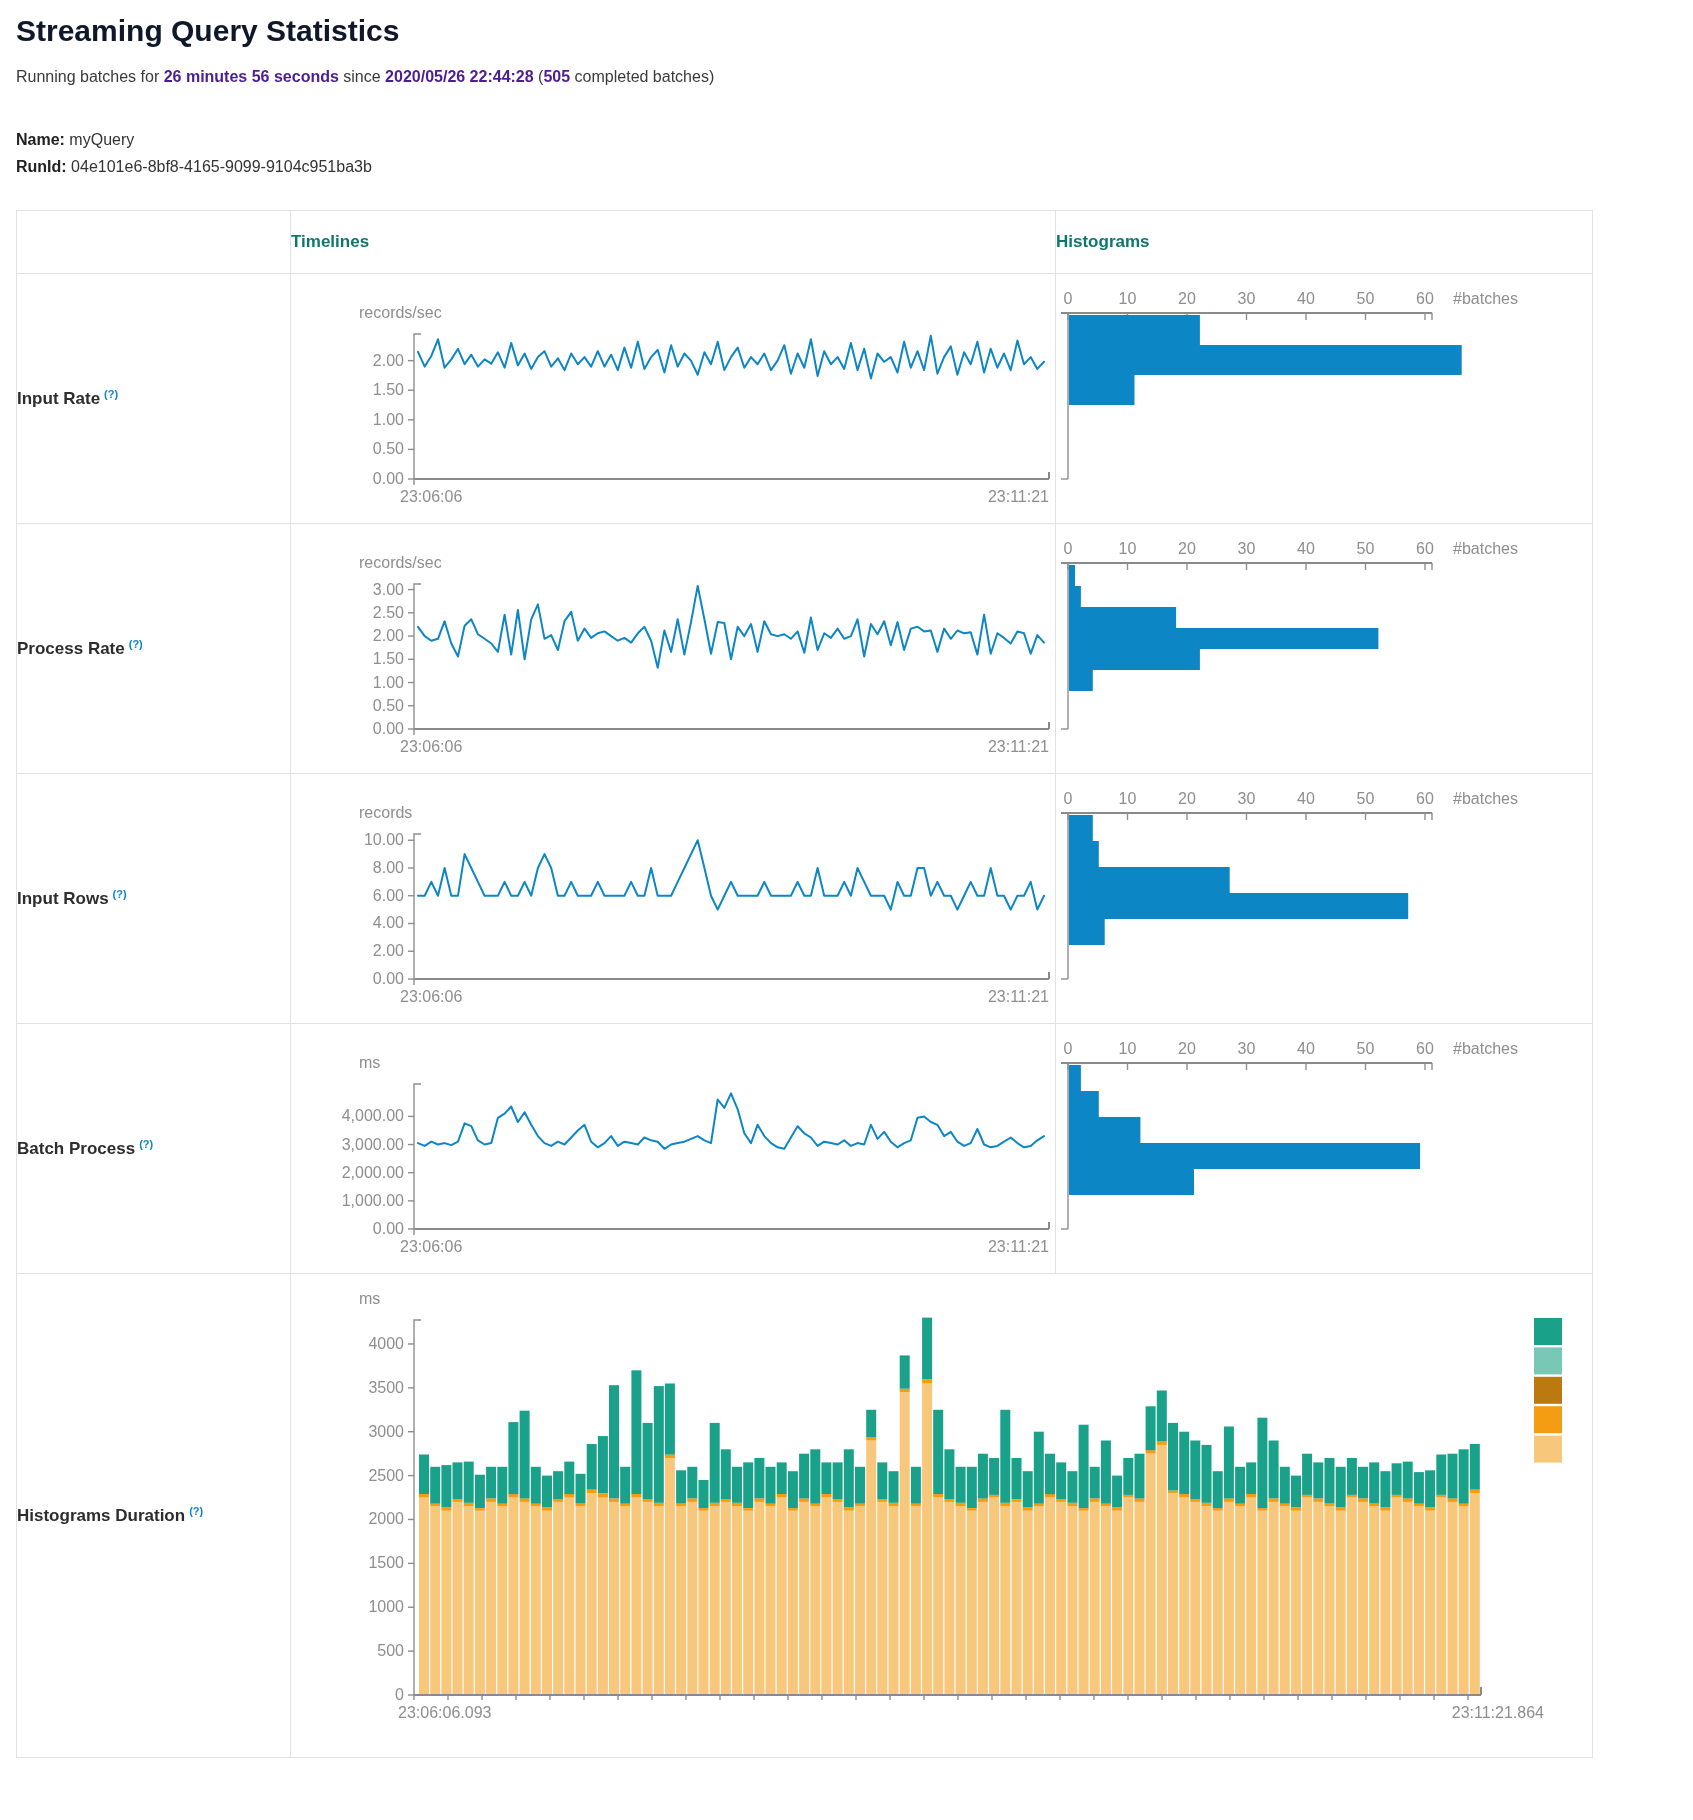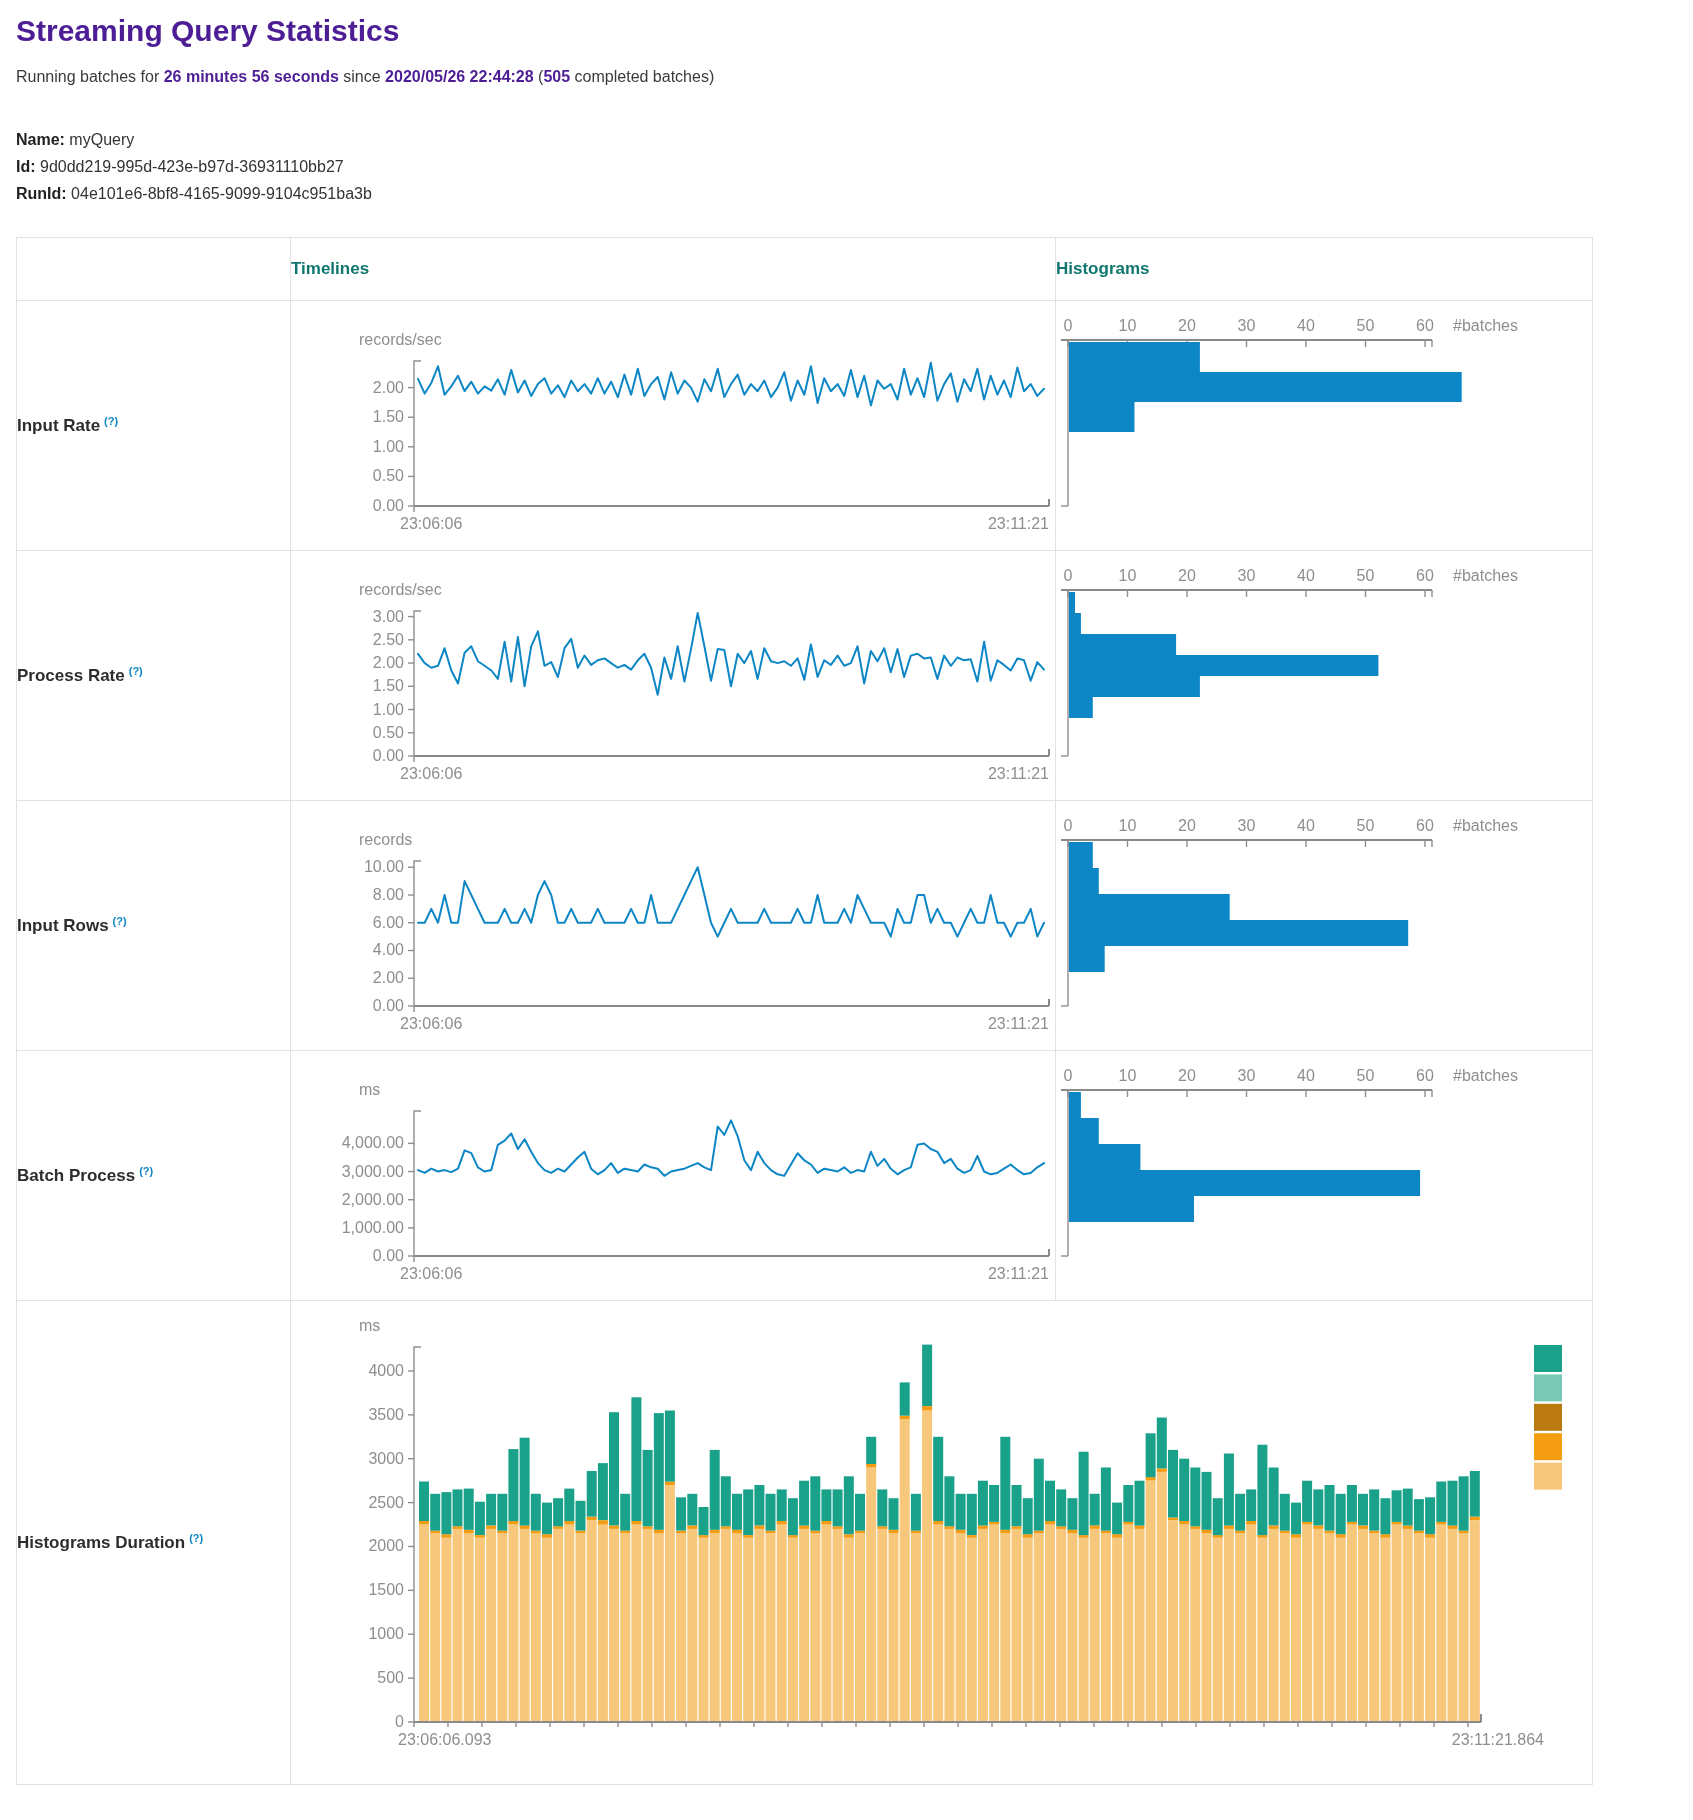--- a/index.html
+++ b/index.html
@@ -1,18 +1,18 @@
 <!DOCTYPE html>
 <html><head>
 <meta charset="utf-8">
 <style>
   html,body{margin:0;padding:0;background:#fff;}
   body{width:1693px;min-height:1820px;font-family:"Liberation Sans",sans-serif;color:#333;position:relative;}
   .page{padding:12px 16px 40px 16px;}
-  h1{font-size:30px;font-weight:700;color:#4c1d95;margin:2px 0 20px 0;}
+  h1{font-size:30px;font-weight:700;color:#0f172a;margin:2px 0 20px 0;}
   .subtitle{font-size:16px;color:#3a3a3a;margin:0 0 40px 0;}
   .subtitle b{color:#4c1d95;}
   .meta{font-size:16px;line-height:27px;margin-bottom:30px;}
   .meta b{color:#222;}
   table.stats{border-collapse:collapse;table-layout:fixed;width:1576px;}
   table.stats th,table.stats td{border:1px solid #e2e2e2;padding:0;}
   th.head{height:62px;text-align:left;vertical-align:middle;font-size:17px;font-weight:700;color:#0f766e;padding-left:9px;}
   td.label-cell{vertical-align:middle;padding-left:14px;font-size:17px;color:#2d2d2d;}
   td.label-cell b{font-weight:700;margin-top:20px;}
   sup.help{color:#0d86c5;font-size:11px;font-weight:700;margin-left:4px;}
@@ -30,21 +30,20 @@
 </head>
 <body>
 
 <div class="page">
   <h1>Streaming Query Statistics</h1>
 
   <p class="subtitle"><span>Running batches for </span><b>26 minutes 56 seconds</b><span> since </span><b>2020/05/26 22:44:28</b><span> (</span><b>505</b><span> completed batches)</span></p>
 
   <div class="meta">
     <div><b>Name:</b> <span>myQuery</span></div>
-    <div><b>Id:</b> <span>9d0dd219-995d-423e-b97d-36931110bb27</span></div>
     <div><b>RunId:</b> <span>04e101e6-8bf8-4165-9099-9104c951ba3b</span></div>
   </div>
 
   <table class="stats">
     <colgroup>
         <col style="width:274px">
         <col style="width:765px">
         <col style="width:537px">
       </colgroup>
     <tbody>

